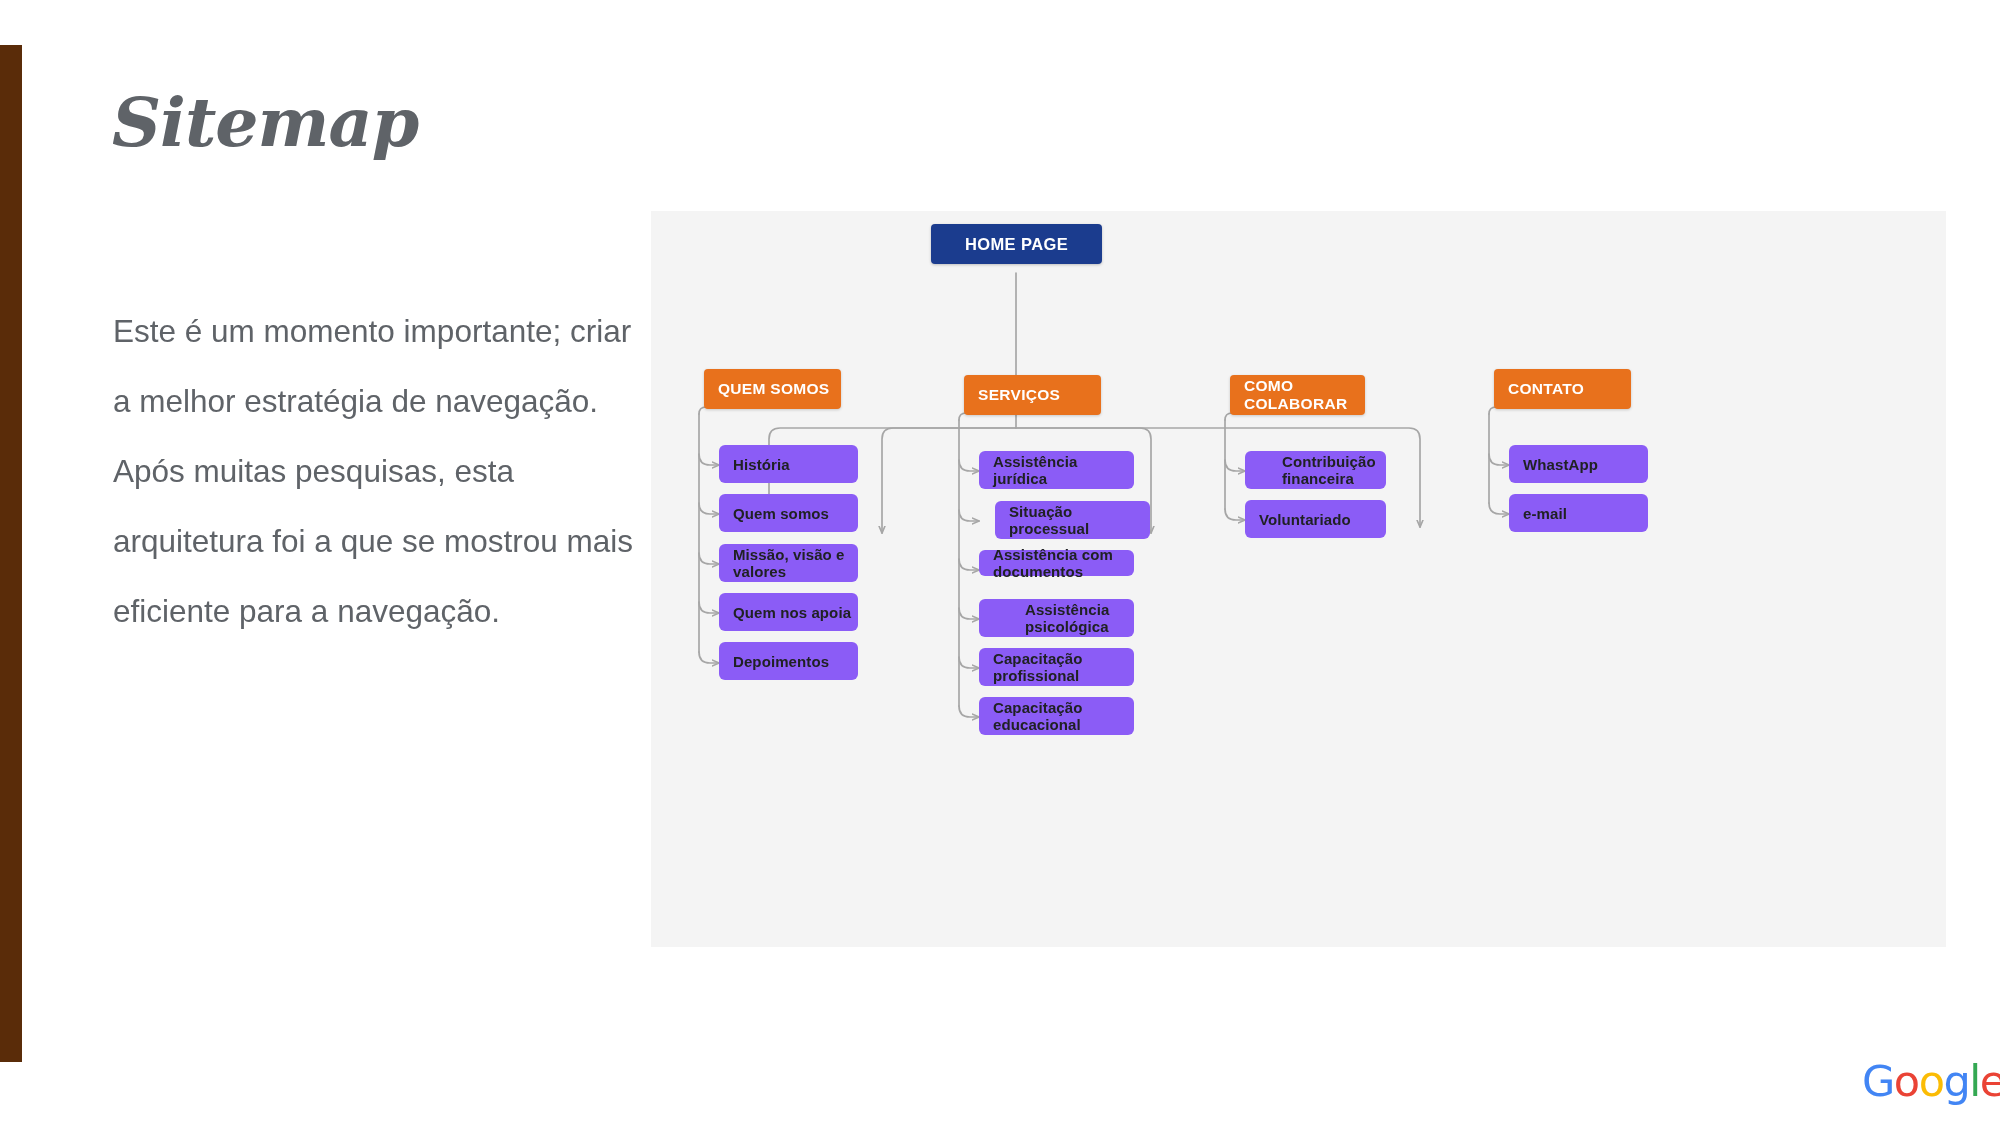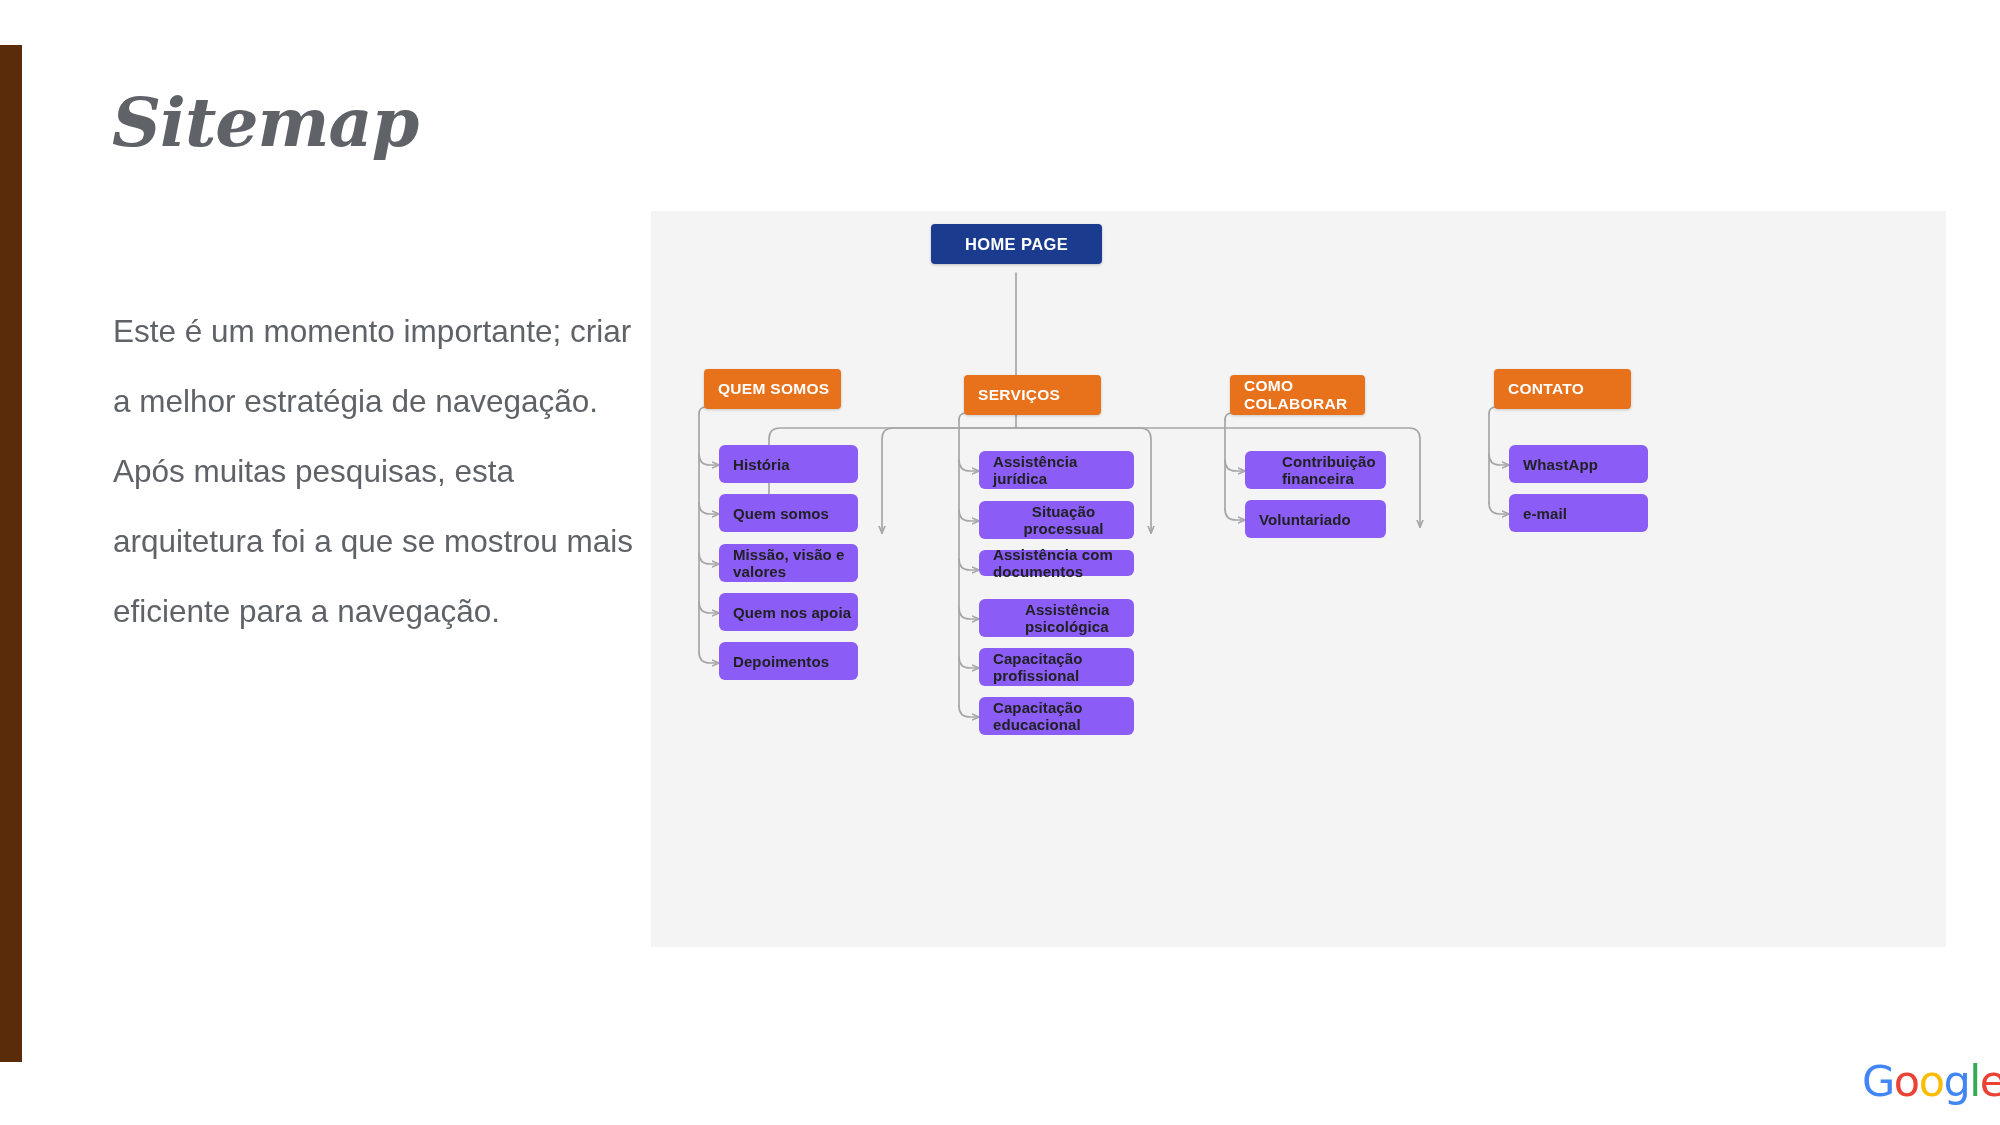--- a/index.html
+++ b/index.html
@@ -257,21 +257,21 @@
 
     <div class="node node-leaf" style="left:68px; top:234px; width:139px; height:38px;">História</div>
     <div class="node node-leaf" style="left:68px; top:283px; width:139px; height:38px;">Quem somos</div>
     <div class="node node-leaf" style="left:68px; top:333px; width:139px; height:38px;">Missão, visão e valores</div>
     <div class="node node-leaf" style="left:68px; top:382px; width:139px; height:38px;">Quem nos apoia</div>
     <div class="node node-leaf" style="left:68px; top:431px; width:139px; height:38px;text-align:center;">Depoimentos</div>
 
     <div class="node node-category" style="left:313px; top:164px; width:137px; height:40px;">SERVIÇOS</div>
 
     <div class="node node-leaf" style="left:328px; top:240px; width:155px; height:38px;">Assistência jurídica</div>
-    <div class="node node-leaf" style="left:328px; top:290px; width:155px; height:38px;text-align:center;">Situação processual</div>
+    <div class="node node-leaf" style="left:344px; top:290px; width:155px; height:38px;">Situação processual</div>
     <div class="node node-leaf" style="left:328px; top:339px; width:155px; height:26px;">Assistência com documentos</div>
     <div class="node node-leaf" style="left:328px; top:388px; width:155px; height:38px;padding-left:46px;">Assistência psicológica</div>
     <div class="node node-leaf" style="left:328px; top:437px; width:155px; height:38px;">Capacitação profissional</div>
     <div class="node node-leaf" style="left:328px; top:486px; width:155px; height:38px;">Capacitação educacional</div>
 
     <div class="node node-category" style="left:579px; top:164px; width:135px; height:40px;">COMO COLABORAR</div>
 
     <div class="node node-leaf" style="left:594px; top:240px; width:141px; height:38px;padding-left:37px;">Contribuição financeira</div>
     <div class="node node-leaf" style="left:594px; top:289px; width:141px; height:38px;">Voluntariado</div>
 

